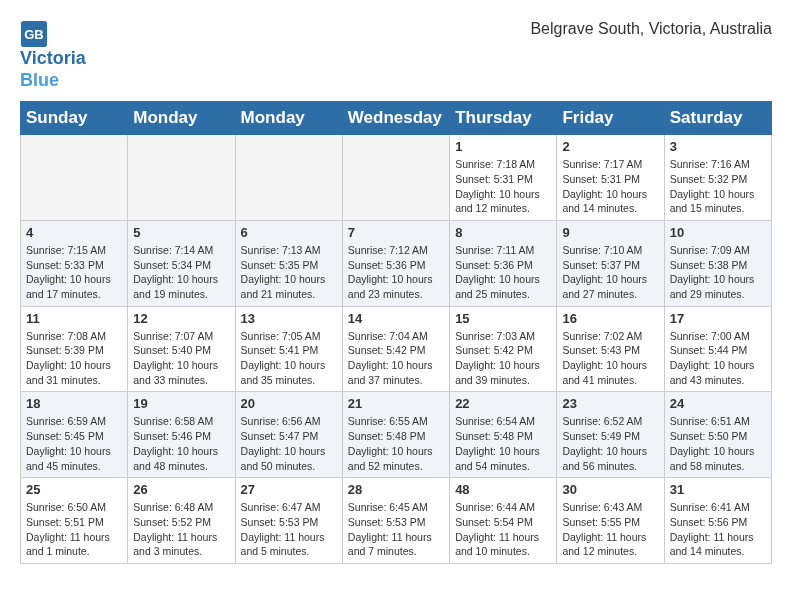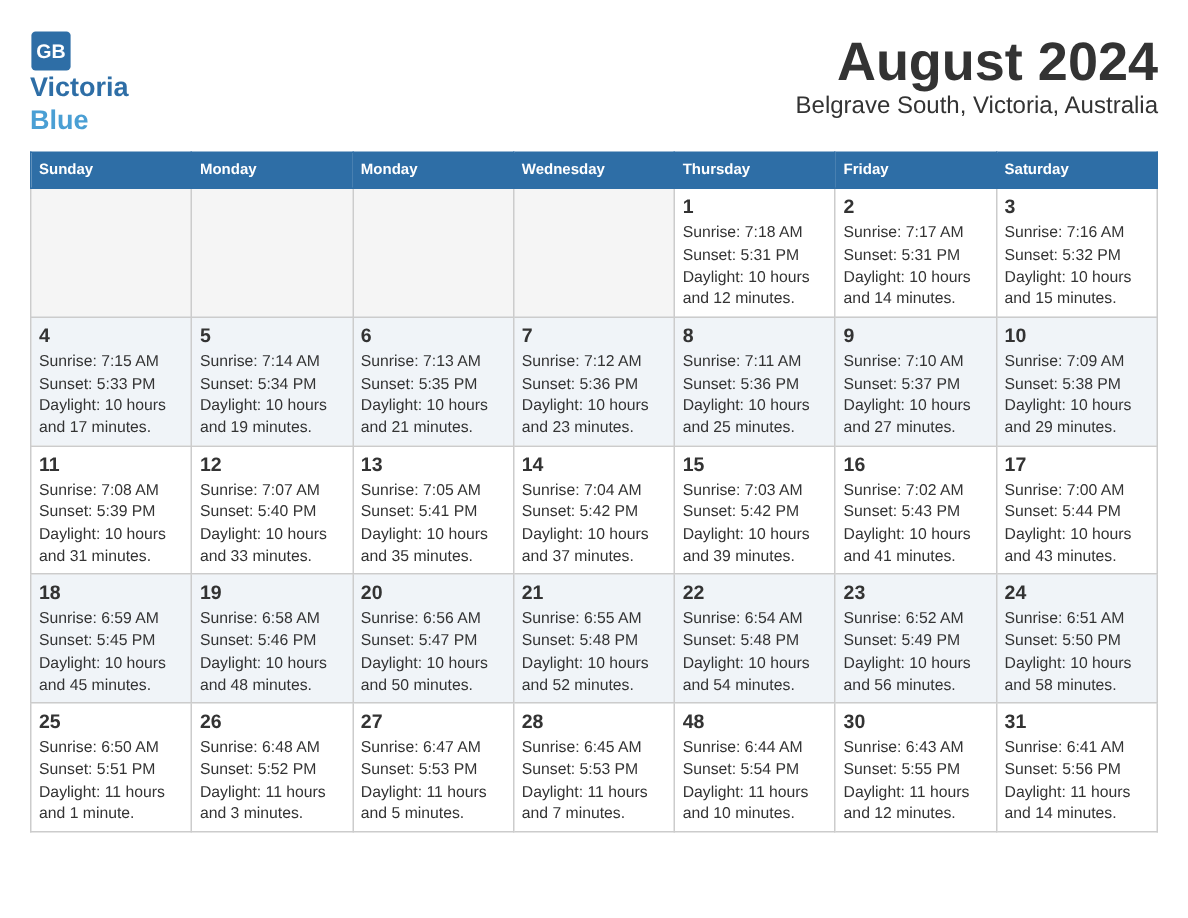--- a/index.html
+++ b/index.html
@@ -51,21 +51,21 @@
     table {
       width: 100%;
       border-collapse: collapse;
       font-size: 11px;
     }
     th {
       background-color: #2e6ea6;
       color: #fff;
       text-align: left;
       padding: 6px 5px;
-      font-size: 10px;
+      font-size: 17px;
       border: 1px solid #2e6ea6;
     }
     td {
       border: 1px solid #ccc;
       vertical-align: top;
       padding: 4px 5px;
       width: calc(100% / 7);
       height: 80px;
       background: #fff;
     }
@@ -101,21 +101,20 @@
       <text x="15" y="20" text-anchor="middle" fill="white" font-size="14" font-weight="bold" font-family="Arial">GB</text>
     </svg>
     <div>
       <div class="logo-text">
         <span>Victoria</span><br>
         <span style="color:#4a9fd4;">Blue</span>
       </div>
     </div>
   </div>
   <div class="title-block">
-    <div class="month-title">August 2024</div>
     <div class="location">Belgrave South, Victoria, Australia</div>
   </div>
 </div>
 
 <table>
   <thead>
     <tr>
     <th>Sunday</th>
         <th>Monday</th>
         <th>Monday</th>

